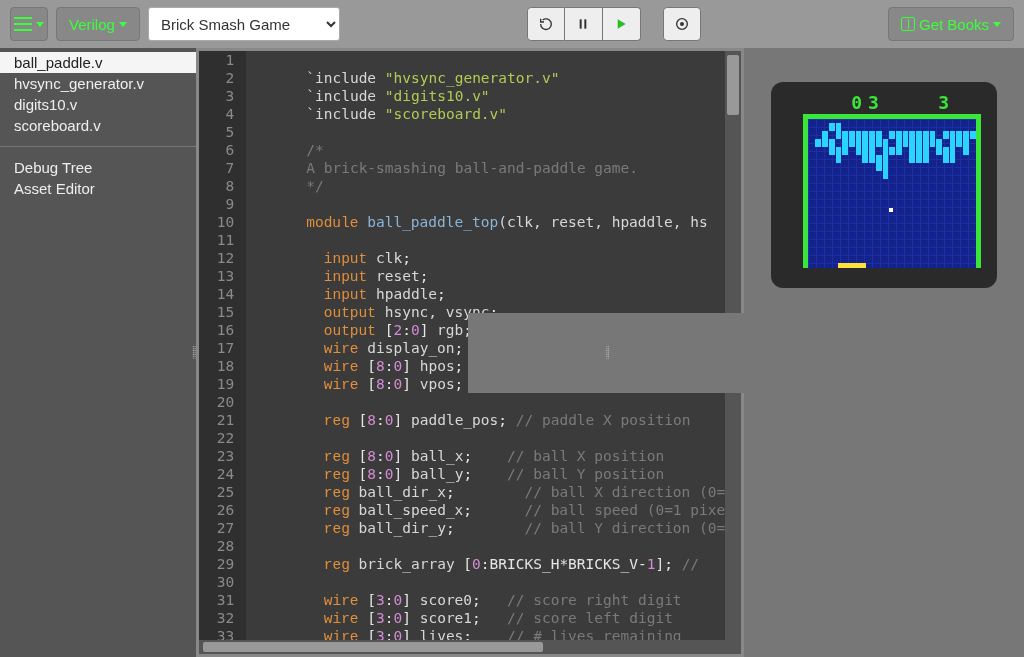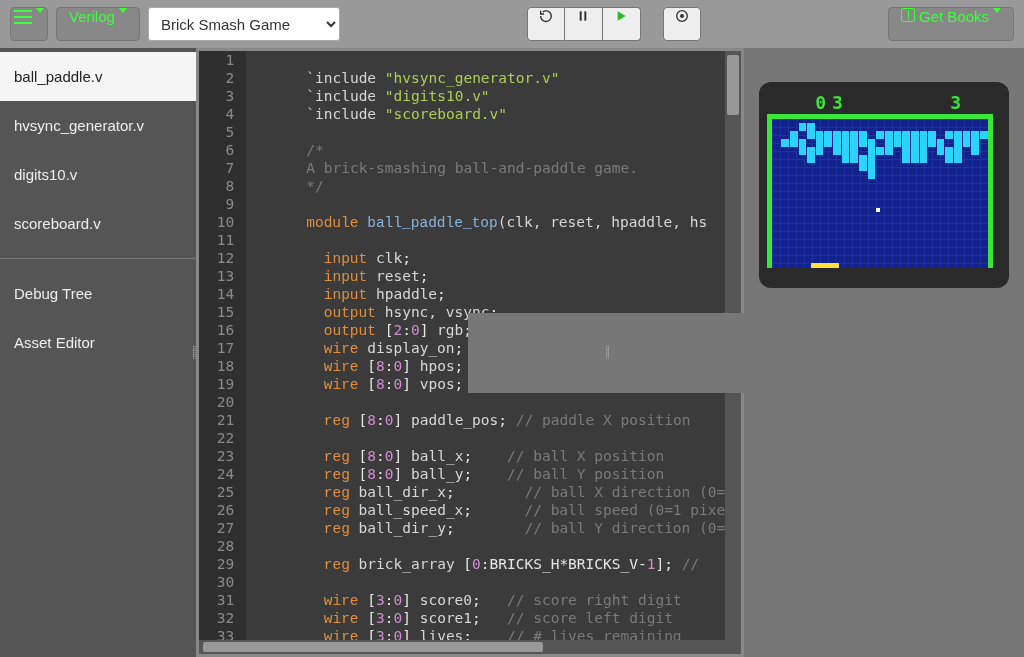--- a/index.html
+++ b/index.html
@@ -19,20 +19,21 @@
     align-items: center;
     padding: 0 10px;
     gap: 8px;
   }
   .btn {
     height: 34px;
     border: 1px solid #777;
     border-radius: 4px;
     background: #888;
     display: inline-flex;
+    align-items: center;
     justify-content: center;
     padding: 0 12px;
     cursor: pointer;
     color: #3bff3b;
     font-size: 15px;
     gap: 4px;
   }
   .btn.small { padding: 0 8px; width: 38px; }
   .btn.white { color: #333; background: #eee; }
   .hamburger-line { width: 18px; height: 2px; background: #3bff3b; margin: 2px 0; }
@@ -63,21 +64,21 @@
   
   .main { display:flex; height: 609px; background:#999;}
   .sidebar {
     width: 196px;
     background: #555;
     color: #ddd;
     padding: 4px 0;
     font-size: 15px;
   }
   .file-item {
-    padding: 16px 14px;
+    padding: 2px 14px;
     cursor: pointer;
     color: #eee;
   }
   .file-item.active { background: #f5f5f5; color: #222; }
   .sidebar hr { border: none; border-top: 1px solid #777; margin: 10px 0; }
 
   .editor-wrap {
     flex: 1;
     background: #888;
     display: flex;
@@ -106,21 +107,21 @@
     flex:1;
     color: #e6e6e6;
     white-space: pre;
     padding-left: 60px;
     overflow: hidden;
   }
   .code .line { height:18px; }
   .tok-cmt   { color: #7a7a7a; }
   .tok-kw    { color: #e28f3b; font-family: Liberation Mono, monospace; }   
   .tok-str   { color: #b0cc55; }
-  .tok-type  { color: #8ab4d8; font-family: Liberation Mono, monospace; }
+  .tok-type  { color: #8ab4d8; }
   .tok-id    { color: #d7d7d7; }
   .tok-num   { color: #d38bd3; }
   .tok-punc  { color: #d7d7d7; }
   .tok-inc   { color: #d7d7d7; }
 
   .vscroll {
     width: 16px;
     background: #555;
     position: relative;
   }
@@ -146,24 +147,24 @@
   .dot-handle.right{ right:-4px;}
 
   
   .right {
     width: 280px;
     background: #777;
     padding: 34px 14px;
     display:flex; flex-direction:column; align-items:center;
   }
   .screen {
-    width: 250px; height: 206px;
+    width: 226px; height: 206px;
     background: #2a2a2a;
     border-radius: 12px;
-    padding: 10px 16px 20px 8px;
+    padding: 10px 16px 20px 32px;
     display:flex; flex-direction:column;
   }
   .score {
     height: 22px; display:flex; justify-content:space-between;
     color:#39e639; font-family: monospace; font-weight:bold; font-size:18px;
     padding: 0 26px 4px 48px;
     letter-spacing: 6px;
   }
   .playfield {
     flex:1;

